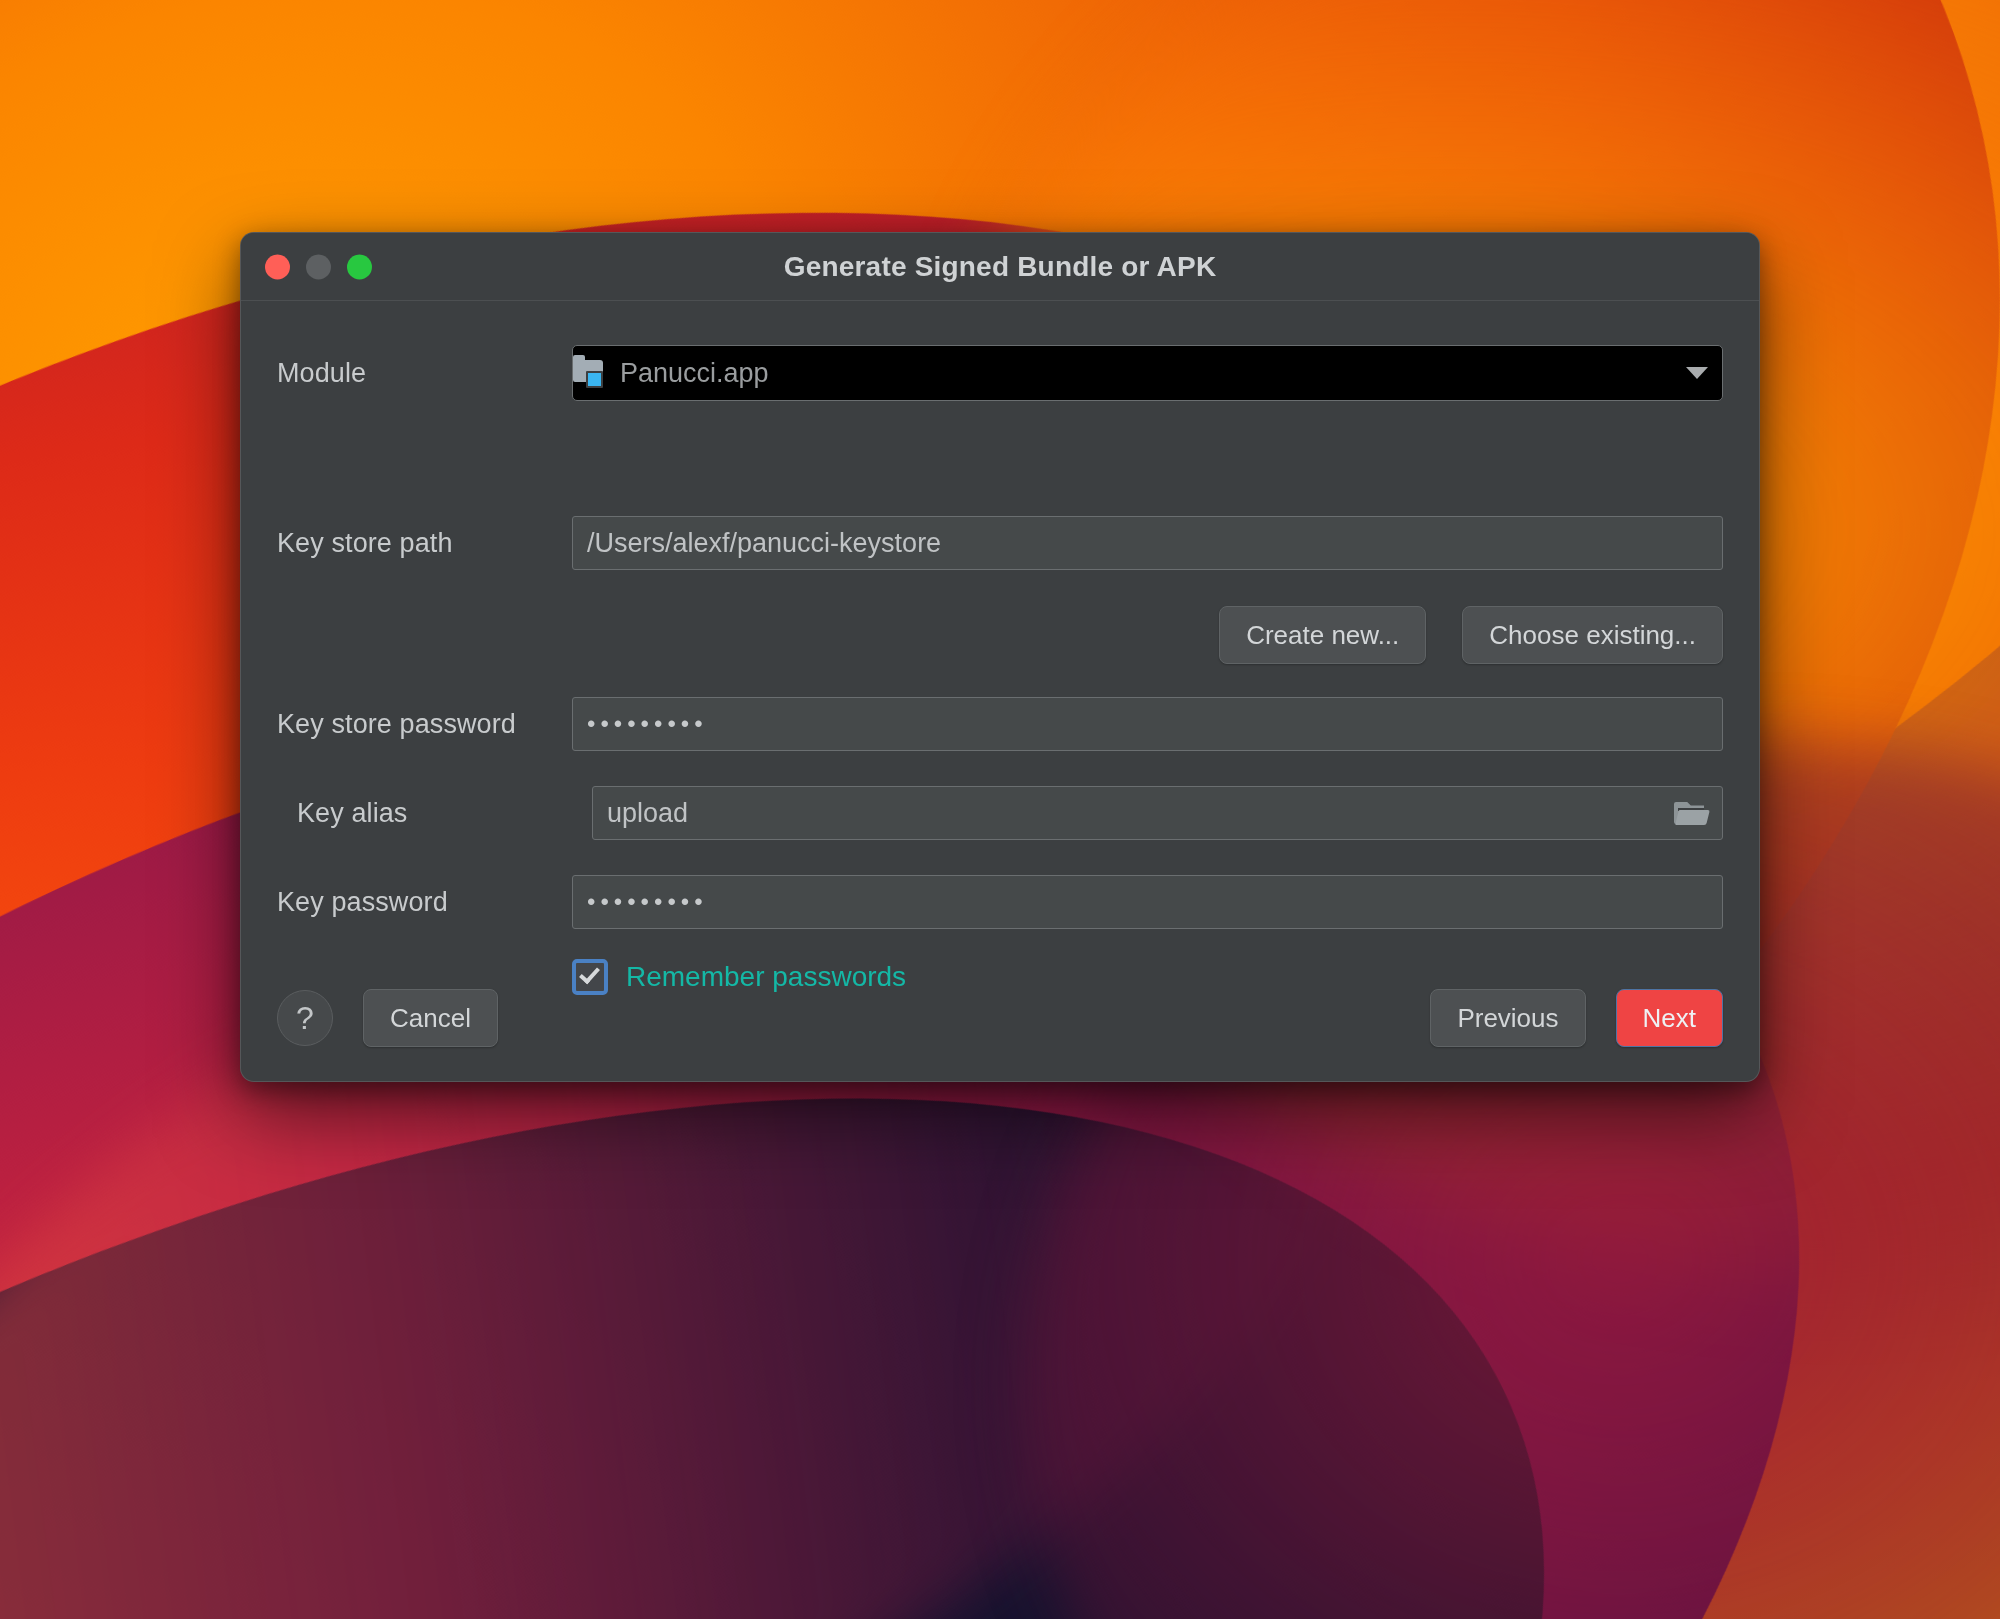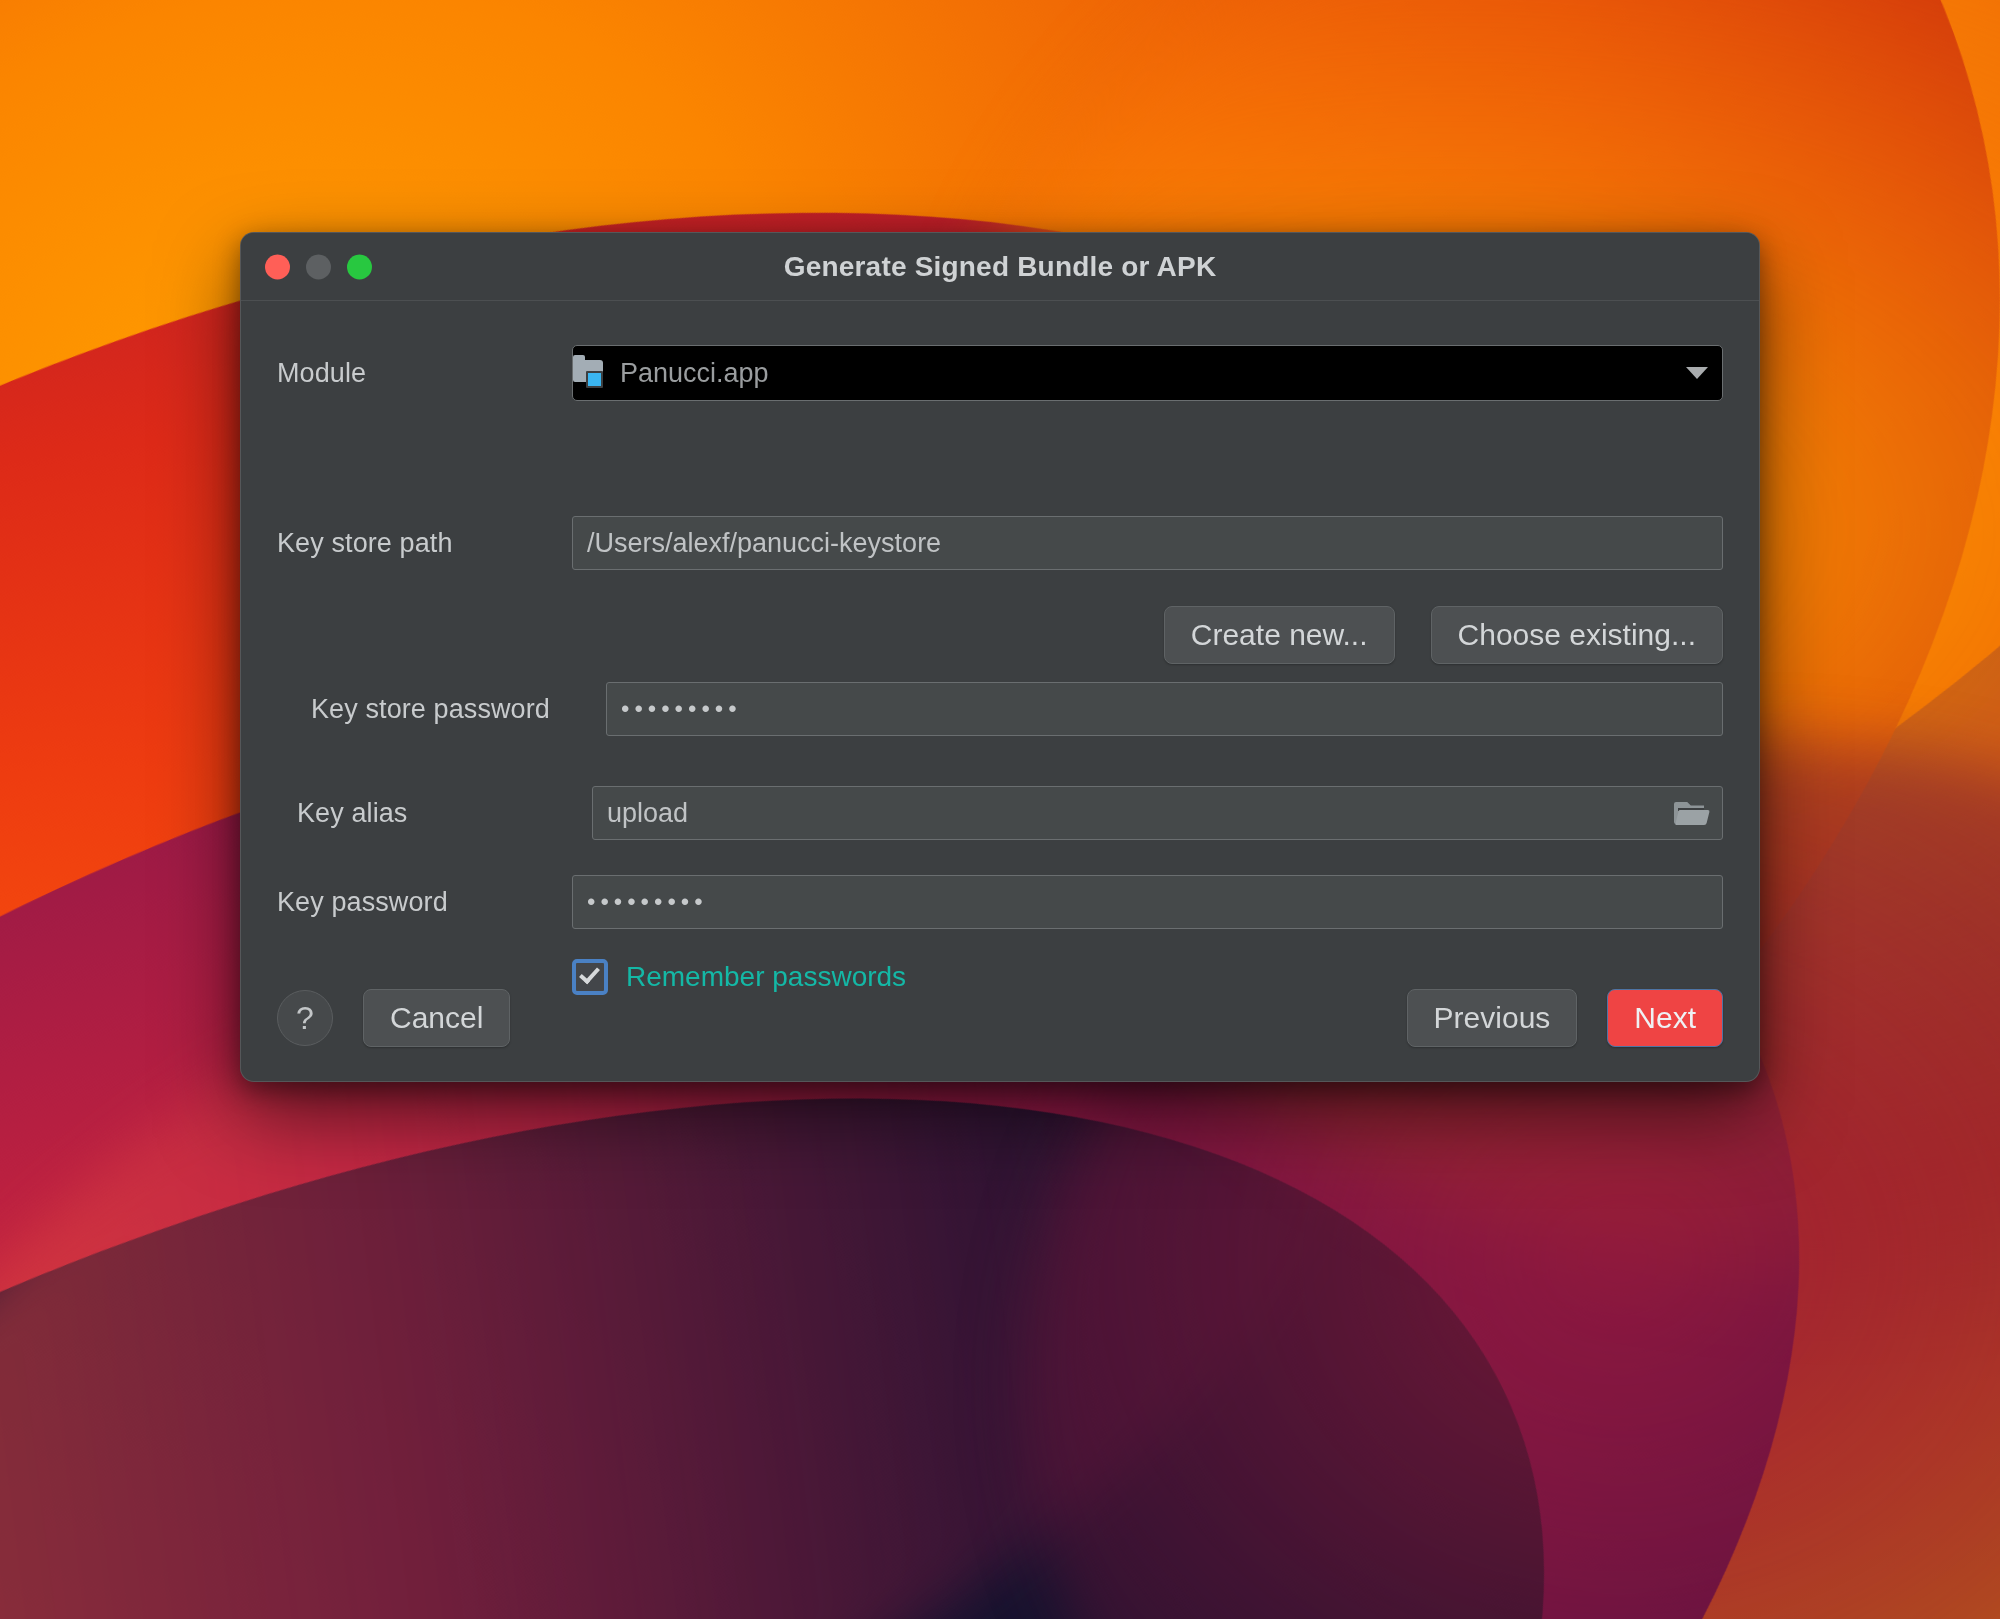--- a/index.html
+++ b/index.html
@@ -296,21 +296,21 @@
   }
 
   
   .btn {
     height: 58px;
     padding: 0 26px;
     border-radius: 8px;
     background: #4d5052;
     border: 1px solid #5f6365;
     color: #d3d6d8;
-    font-size: 30px;
+    font-size: 26px;
     font-family: "Liberation Sans", sans-serif;
     display: inline-flex;
     align-items: center;
     justify-content: center;
     cursor: default;
     box-shadow: 0 1px 2px rgba(0,0,0,0.25);
     white-space: nowrap;
   }
 
   .btn-primary {
@@ -437,21 +437,21 @@
       <div class="field">
         <span class="field-text">/Users/alexf/panucci-keystore</span>
       </div>
     </div>
 
     <div id="keystore-buttons" style="top:305px;">
       <button class="btn">Create new...</button>
       <button class="btn">Choose existing...</button>
     </div>
 
-    <div class="form-row" style="top:381px;margin-left:34px;">
+    <div class="form-row" style="top:396px;">
       <div class="row-label">Key store password</div>
       <div class="field">
         <span class="dots">•••••••••</span>
       </div>
     </div>
 
     <div class="form-row" style="top:485px;margin-left:20px;">
       <div class="row-label">Key alias</div>
       <div class="field">
         <span class="field-text">upload</span>

